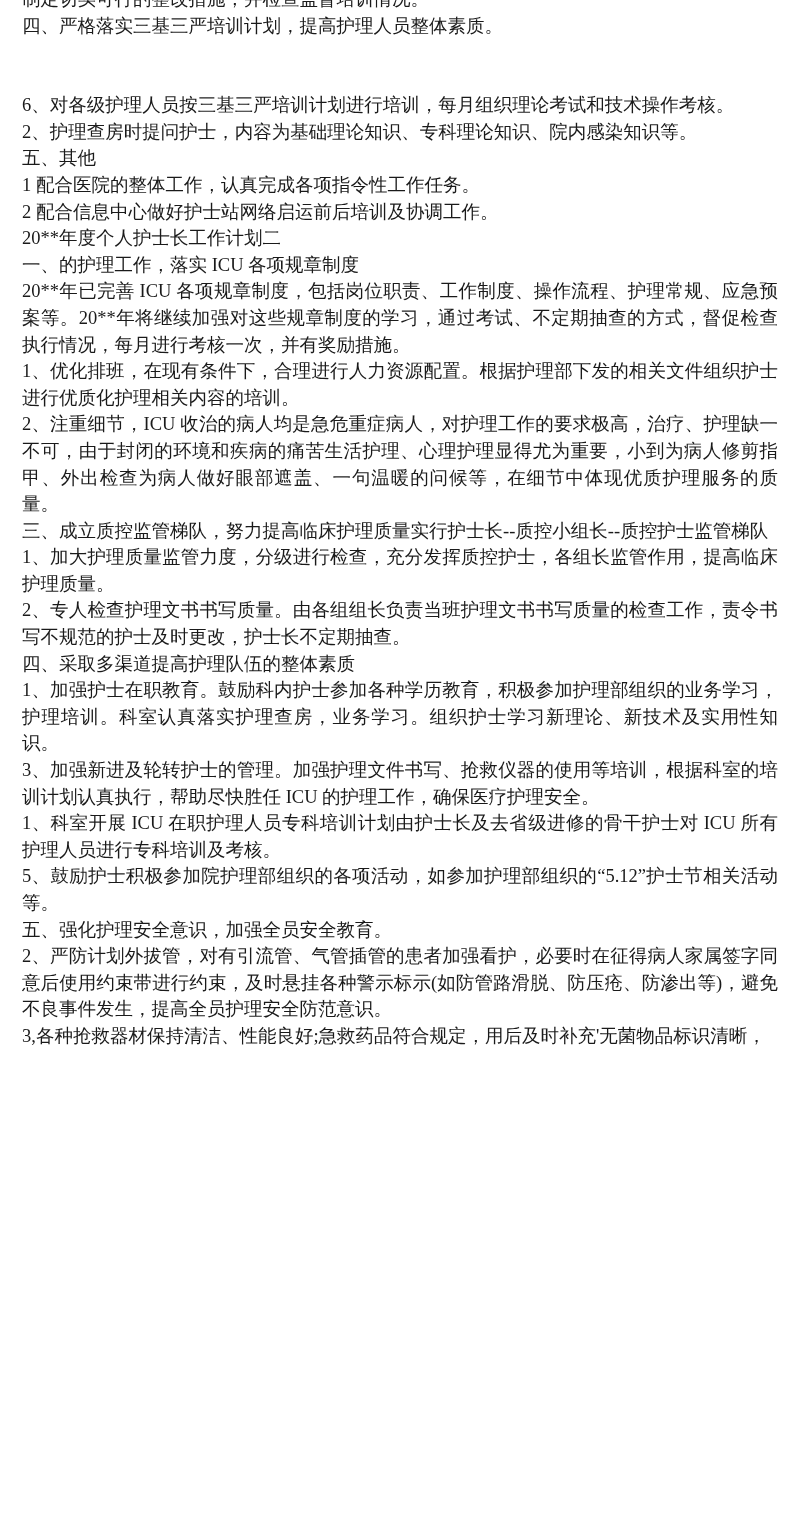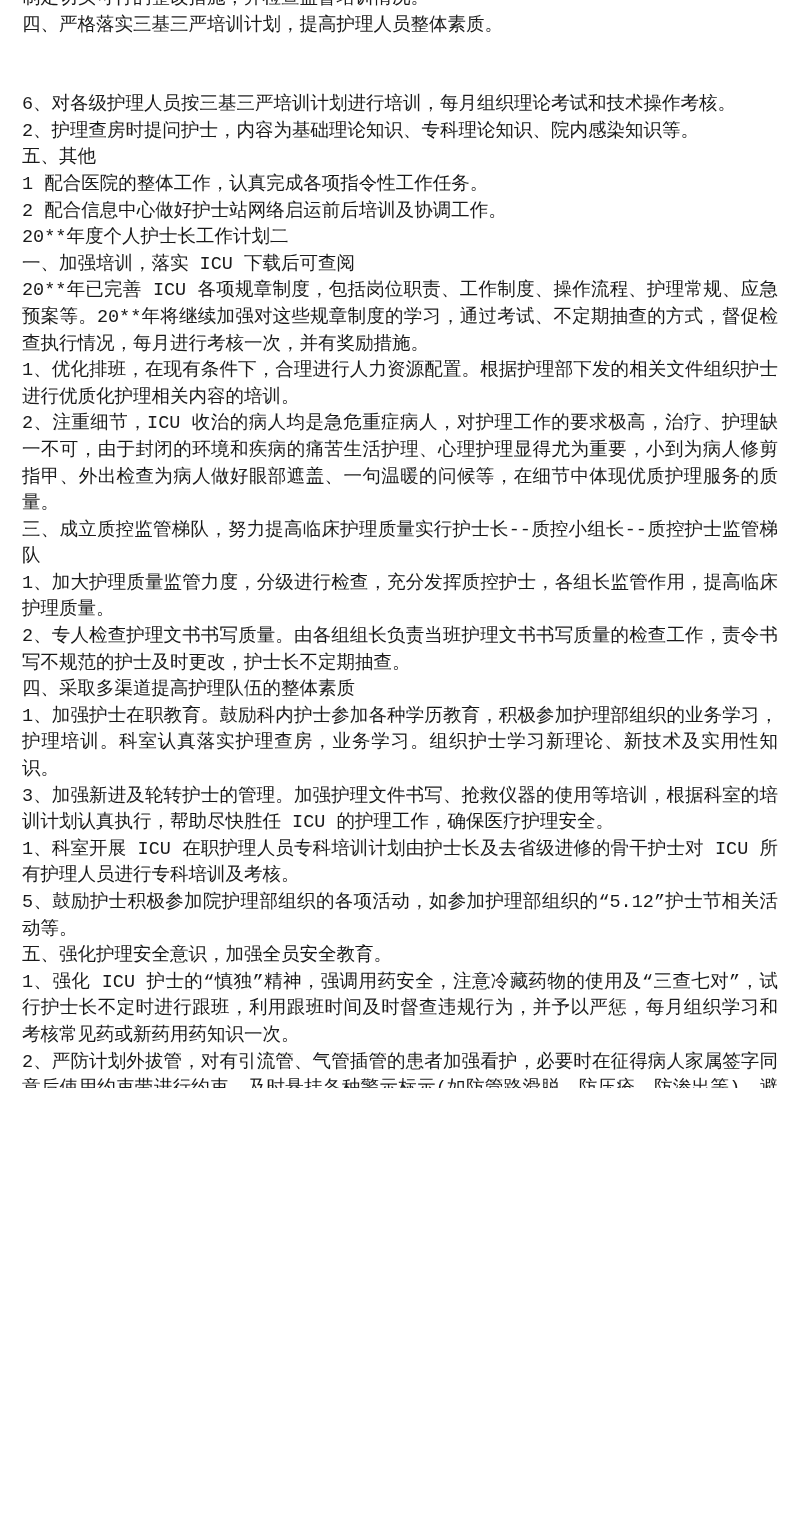--- a/index.html
+++ b/index.html
@@ -6,21 +6,21 @@
     margin: 0;
     padding: 0;
     overflow: hidden;
     background: var(--background, #ffffff);
   }
   .page {
     position: relative;
     width: 800px;
     height: 1088px;
     background: var(--background, #ffffff);
-    font-family: Liberation Mono, monospace;
+    font-family: Liberation Serif, serif;
     overflow: hidden;
   }
   .doc-body {
     padding: 0 22px;
     color: var(--text, #1a1a1a);
     font-size: 18.5px;
     line-height: 26.6px;
     text-align: justify;
     word-break: break-all;
   }
@@ -55,34 +55,33 @@
 <div class="page">
   <div class="doc-body">
       <p class="para cutoff">制定切实可行的整改措施，并检查监督培训情况。</p>
       <p class="para gap-after">四、严格落实三基三严培训计划，提高护理人员整体素质。</p>
       <p class="para">6、对各级护理人员按三基三严培训计划进行培训，每月组织理论考试和技术操作考核。</p>
       <p class="para">2、护理查房时提问护士，内容为基础理论知识、专科理论知识、院内感染知识等。</p>
       <p class="para">五、其他</p>
       <p class="para">1 配合医院的整体工作，认真完成各项指令性工作任务。</p>
       <p class="para">2 配合信息中心做好护士站网络启运前后培训及协调工作。</p>
       <p class="para">20**年度个人护士长工作计划二</p>
-      <p class="para">一、加强培训，落实 ICU 下载后可查阅</p>
+      <p class="para">一、的护理工作，落实 ICU 各项规章制度</p>
       <p class="para">20**年已完善 ICU 各项规章制度，包括岗位职责、工作制度、操作流程、护理常规、应急预案等。20**年将继续加强对这些规章制度的学习，通过考试、不定期抽查的方式，督促检查执行情况，每月进行考核一次，并有奖励措施。</p>
       <p class="para">1、优化排班，在现有条件下，合理进行人力资源配置。根据护理部下发的相关文件组织护士进行优质化护理相关内容的培训。</p>
       <p class="para">2、注重细节，ICU 收治的病人均是急危重症病人，对护理工作的要求极高，治疗、护理缺一不可，由于封闭的环境和疾病的痛苦生活护理、心理护理显得尤为重要，小到为病人修剪指甲、外出检查为病人做好眼部遮盖、一句温暖的问候等，在细节中体现优质护理服务的质量。</p>
       <p class="para">三、成立质控监管梯队，努力提高临床护理质量实行护士长--质控小组长--质控护士监管梯队</p>
       <p class="para">1、加大护理质量监管力度，分级进行检查，充分发挥质控护士，各组长监管作用，提高临床护理质量。</p>
       <p class="para">2、专人检查护理文书书写质量。由各组组长负责当班护理文书书写质量的检查工作，责令书写不规范的护士及时更改，护士长不定期抽查。</p>
       <p class="para">四、采取多渠道提高护理队伍的整体素质</p>
       <p class="para">1、加强护士在职教育。鼓励科内护士参加各种学历教育，积极参加护理部组织的业务学习，护理培训。科室认真落实护理查房，业务学习。组织护士学习新理论、新技术及实用性知识。</p>
       <p class="para">3、加强新进及轮转护士的管理。加强护理文件书写、抢救仪器的使用等培训，根据科室的培训计划认真执行，帮助尽快胜任 ICU 的护理工作，确保医疗护理安全。</p>
       <p class="para">1、科室开展 ICU 在职护理人员专科培训计划由护士长及去省级进修的骨干护士对 ICU 所有护理人员进行专科培训及考核。</p>
       <p class="para">5、鼓励护士积极参加院护理部组织的各项活动，如参加护理部组织的“5.12”护士节相关活动等。</p>
       <p class="para">五、强化护理安全意识，加强全员安全教育。</p>
-      <p class="para">1、强化 ICU 护士的“慎独”精神，强调用药安全，注意冷藏药物的使用及“三查七对”，试行护士长不定时进行跟班，利用跟班时间及时督查违规行为，并予以严惩，每月组织学习和考核常见药或新药用药知识一次。</p>
       <p class="para">2、严防计划外拔管，对有引流管、气管插管的患者加强看护，必要时在征得病人家属签字同意后使用约束带进行约束，及时悬挂各种警示标示(如防管路滑脱、防压疮、防渗出等)，避免不良事件发生，提高全员护理安全防范意识。</p>
       <p class="para">3,各种抢救器材保持清洁、性能良好;急救药品符合规定，用后及时补充'无菌物品标识清晰，</p>
     </div>
   <div class="footer">
     <span>剩余4页</span>
     <span>下载后可查阅</span>
   </div>
 </div>
 
 </body></html>

